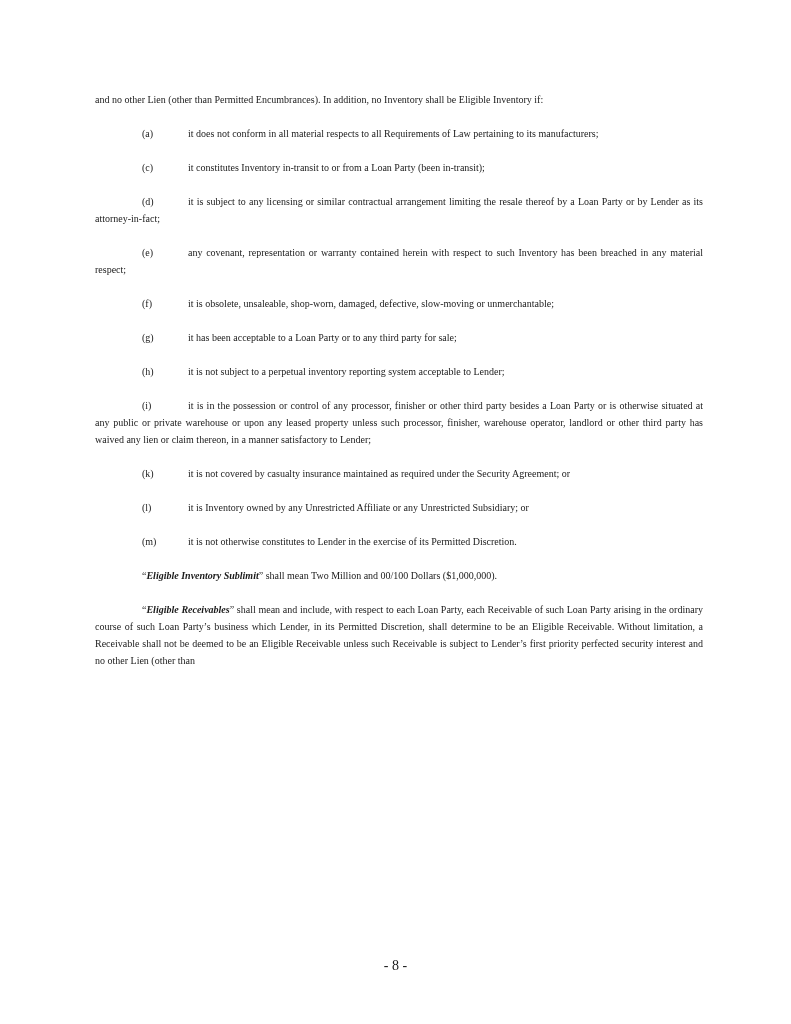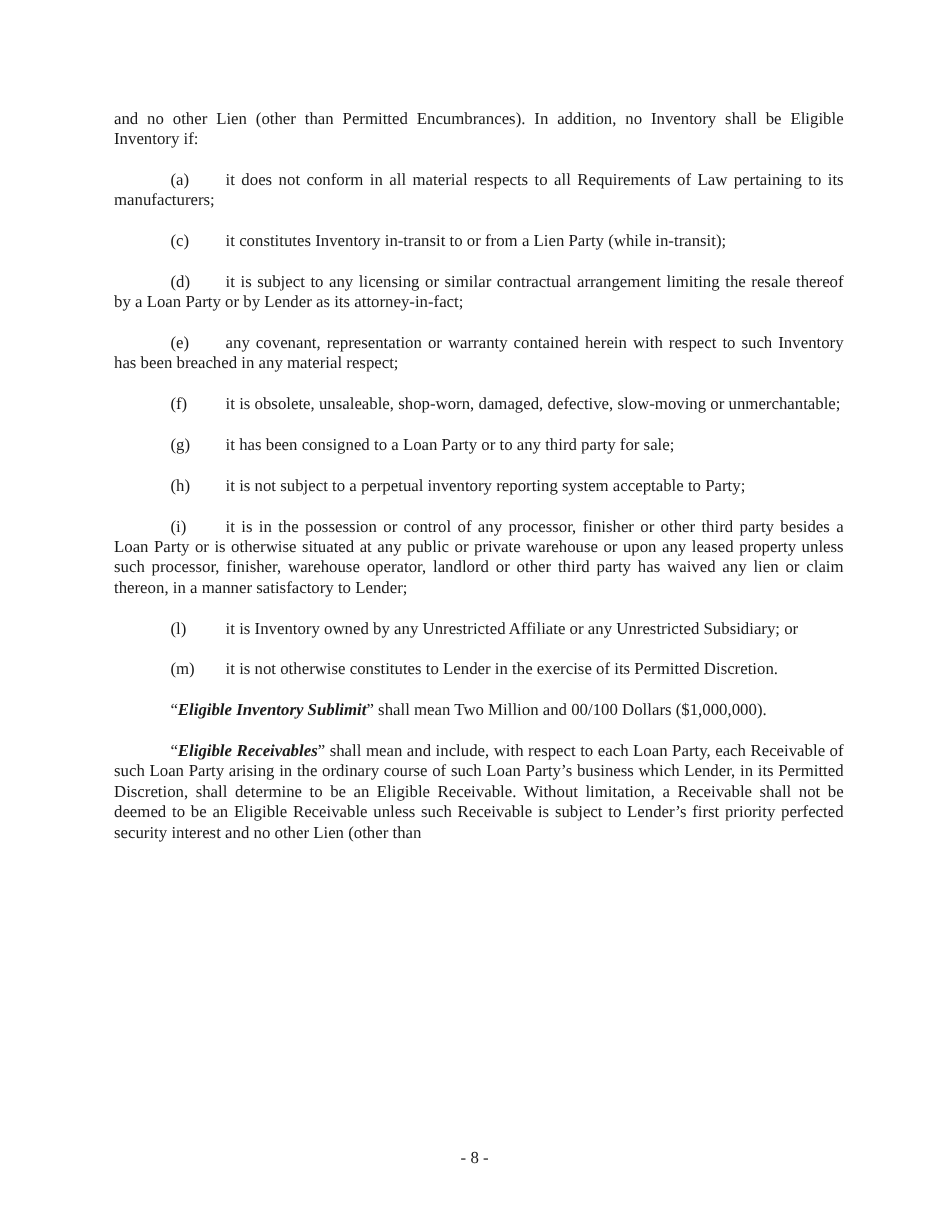--- a/index.html
+++ b/index.html
@@ -3,47 +3,48 @@
 <meta charset="utf-8">
 <style>
   html, body { margin: 0; padding: 0; background: #ffffff; }
   body {
     width: 791px; height: 1024px; position: relative; overflow: hidden;
     font-family: "Liberation Serif", "DejaVu Serif", serif;
     color: #1a1a1a;
   }
   .page {
     position: absolute; left: 95px; top: 91px; width: 608px;
-    font-size: 14px; line-height: 17px;
+    font-size: 10px; line-height: 17px;
   }
   p { margin: 0; text-align: justify; }
   .para { margin-bottom: 17px; }
   .item { text-indent: 47px; margin-bottom: 17px; }
   .item .label { display: inline-block; width: 46px; text-indent: 0; }
   .def { text-indent: 47px; margin-bottom: 17px; }
   .def .term { font-weight: bold; font-style: italic; font-family: Liberation Serif, serif; }
   .footer {
     position: absolute; top: 958px; left: 0; width: 791px; text-align: center;
     font-size: 14px;
   }
 </style>
 </head>
 <body>
 
 <div class="page">
   <p class="para">and no other Lien (other than Permitted Encumbrances).  In addition, no Inventory shall be Eligible Inventory if:</p>
 
   <p class="item"><span class="label">(a)</span><span>it does not conform in all material respects to all Requirements of Law pertaining to its manufacturers;</span></p>
-  <p class="item"><span class="label">(c)</span><span>it constitutes Inventory in-transit to or from a Lien Party (while in-transit);</span></p>
+  <p class="item"><span class="label">(c)</span><span>it constitutes Inventory in-transit to or from a Loan Party (been in-transit);</span></p>
   <p class="item"><span class="label">(d)</span><span>it is subject to any licensing or similar contractual arrangement limiting the resale thereof by a Loan Party or by Lender as its attorney-in-fact;</span></p>
   <p class="item"><span class="label">(e)</span><span>any covenant, representation or warranty contained herein with respect to such Inventory has been breached in any material respect;</span></p>
   <p class="item"><span class="label">(f)</span><span>it is obsolete, unsaleable, shop-worn, damaged, defective, slow-moving or unmerchantable;</span></p>
-  <p class="item"><span class="label">(g)</span><span>it has been consigned to a Loan Party or to any third party for sale;</span></p>
-  <p class="item"><span class="label">(h)</span><span>it is not subject to a perpetual inventory reporting system acceptable to Party;</span></p>
+  <p class="item"><span class="label">(g)</span><span>it has been acceptable to a Loan Party or to any third party for sale;</span></p>
+  <p class="item"><span class="label">(h)</span><span>it is not subject to a perpetual inventory reporting system acceptable to Lender;</span></p>
   <p class="item"><span class="label">(i)</span><span>it is in the possession or control of any processor, finisher or other third party besides a Loan Party or is otherwise situated at any public or private warehouse or upon any leased property unless such processor, finisher, warehouse operator, landlord or other third party has waived any lien or claim thereon, in a manner satisfactory to Lender;</span></p>
+  <p class="item"><span class="label">(k)</span><span>it is not covered by casualty insurance maintained as required under the Security Agreement; or</span></p>
   <p class="item"><span class="label">(l)</span><span>it is Inventory owned by any Unrestricted Affiliate or any Unrestricted Subsidiary; or</span></p>
   <p class="item"><span class="label">(m)</span><span>it is not otherwise constitutes to Lender in the exercise of its Permitted Discretion.</span></p>
 
   <p class="def"><span>“</span><span class="term">Eligible Inventory Sublimit</span><span>”</span><span> shall mean Two Million and 00/100 Dollars ($1,000,000).</span></p>
 
   <p class="def"><span>“</span><span class="term">Eligible Receivables</span><span>”</span><span> shall mean and include, with respect to each Loan Party, each Receivable of such Loan Party arising in the ordinary course of such Loan Party’s business which Lender, in its Permitted Discretion, shall determine to be an Eligible Receivable.  Without limitation, a Receivable shall not be deemed to be an Eligible Receivable unless such Receivable is subject to Lender’s first priority perfected security interest and no other Lien (other than</span></p>
 </div>
 
 <div class="footer">- 8 -</div>
 

